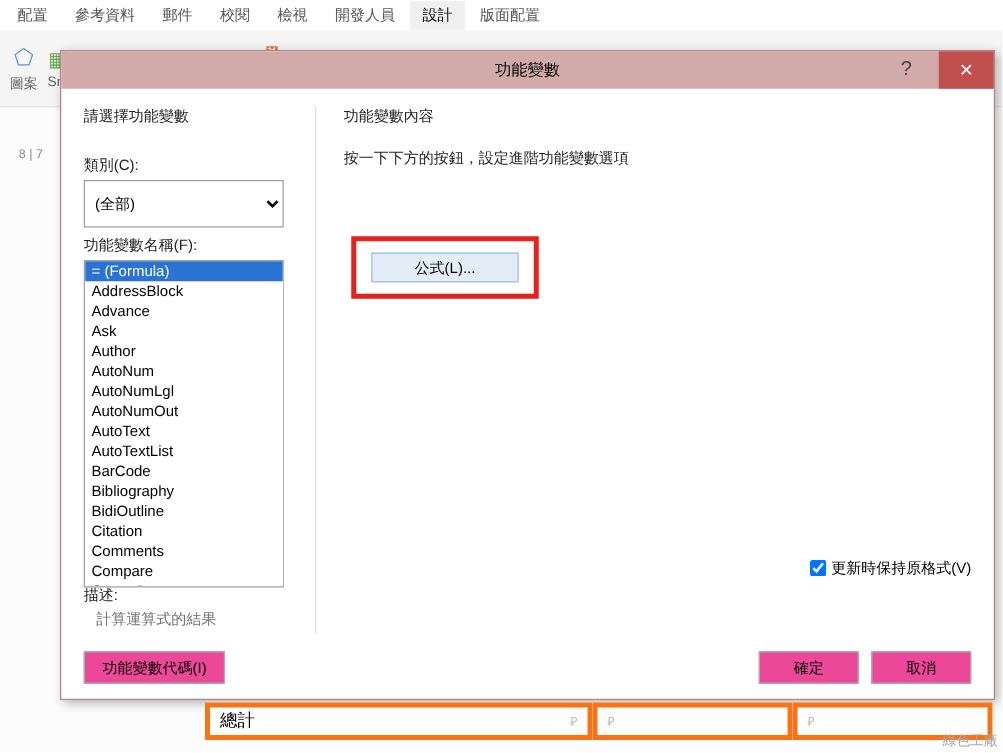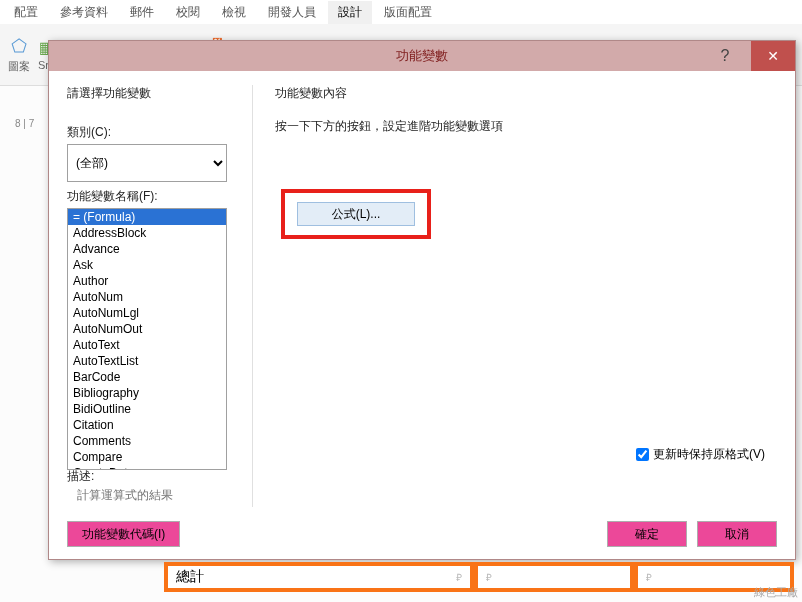--- a/index.html
+++ b/index.html
@@ -10,21 +10,21 @@
 .ribbon-tab.active { background: #f0f0f0; color: #000; }
 
 .ribbon-bar { background: #f5f5f5; height: 62px; border-bottom: 1px solid #ddd; display: flex; align-items: center; gap: 8px; padding: 0 8px; font-size: 11px; }
 .ribbon-group { display: flex; flex-direction: column; align-items: center; gap: 2px; color: #666; }
 
 .doc-bg { position: absolute; left: 0; top: 86px; width: 100%; height: 516px; background: #fcfcfc; }
 .ruler-mark { position: absolute; left: 15px; top: 118px; font-size: 10px; color: #888; }
 
 .dialog { position: absolute; left: 48px; top: 40px; width: 748px; height: 520px; background: #fff; border: 1px solid #b08888; box-shadow: 2px 2px 8px rgba(0,0,0,0.3); }
 .titlebar { height: 30px; background: #d2aaaa; display: flex; align-items: center; justify-content: center; position: relative; }
-.titlebar-text { font-size: 13px; color: #7f1d1d; }
+.titlebar-text { font-size: 13px; color: #000000; }
 .titlebar-help { position: absolute; right: 50px; top: 0; width: 40px; height: 30px; display: flex; align-items: center; justify-content: center; color: #444; cursor: pointer; }
 .titlebar-close { position: absolute; right: 0; top: 0; width: 44px; height: 30px; background: #c0504d; color: #fff; display: flex; align-items: center; justify-content: center; cursor: pointer; font-size: 14px; }
 
 .dialog-body { padding: 14px 18px; display: flex; height: 450px; }
 .left-panel { width: 175px; display: flex; flex-direction: column; }
 .right-panel { flex: 1; padding-left: 22px; border-left: 1px solid #e0e0e0; margin-left: 10px; }
 
 .panel-label { font-size: 12px; color: #222; margin-bottom: 16px; }
 .field-label { font-size: 12px; color: #222; margin-bottom: 3px; margin-top: 6px; }
 
@@ -32,21 +32,21 @@
 
 .field-list { border: 1px solid #a0a0a0; width: 160px; height: 262px; overflow-y: scroll; background: #fff; font-size: 12px; }
 .field-list-item { padding: 1px 5px; cursor: pointer; white-space: nowrap; }
 .field-list-item.selected { background: #2a72d4; color: #fff; }
 
 .instruction-text { font-size: 12px; color: #222; margin-bottom: 18px; }
 
 .formula-btn-wrap { border: 4px solid #e8201a; padding: 9px 12px; display: inline-block; margin-left: 6px; margin-top: 36px;}
 .formula-btn { width: 118px; height: 24px; background: #e3edf7; border: 1px solid #9fbfe0; font-size: 12px; cursor: pointer; }
 
-.preserve-check { position: absolute; bottom: 96px; right: 30px; display: flex; align-items: center; font-size: 12px; gap: 4px; }
+.preserve-check { position: absolute; bottom: 96px; right: 18px; display: flex; align-items: center; font-size: 12px; gap: 4px; }
 .preserve-check input { width: 13px; height: 13px; }
 
 .describe-section { position: absolute; left: 18px; bottom: 55px; font-size: 12px; }
 .describe-label { color: #222; margin-bottom: 2px;}
 .describe-text { color: #737373; padding-left: 10px; }
 
 .bottom-bar { position: absolute; bottom: 12px; left: 18px; right: 18px; display: flex; justify-content: space-between; align-items: center; }
 .btn { min-width: 80px; height: 26px; background: #ec4899; border: 1px solid #adadad; font-size: 12px; cursor: pointer; padding: 0 14px; }
 .right-btns { display: flex; gap: 10px; }
 

